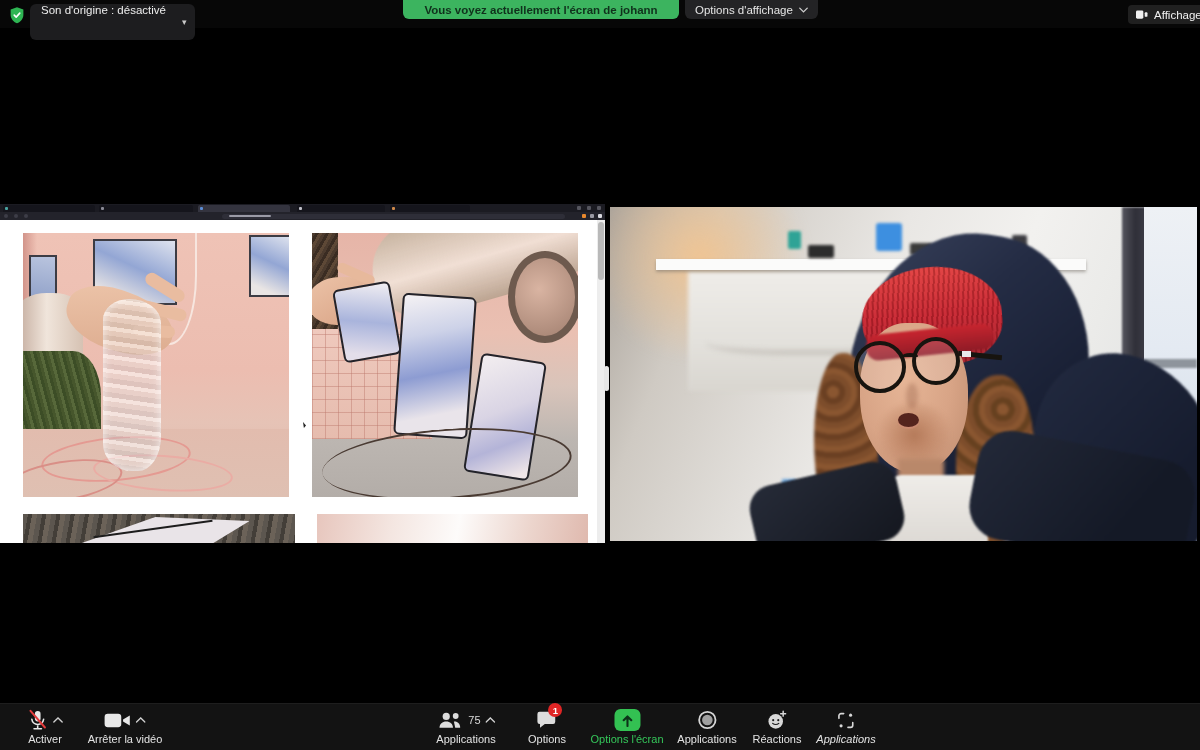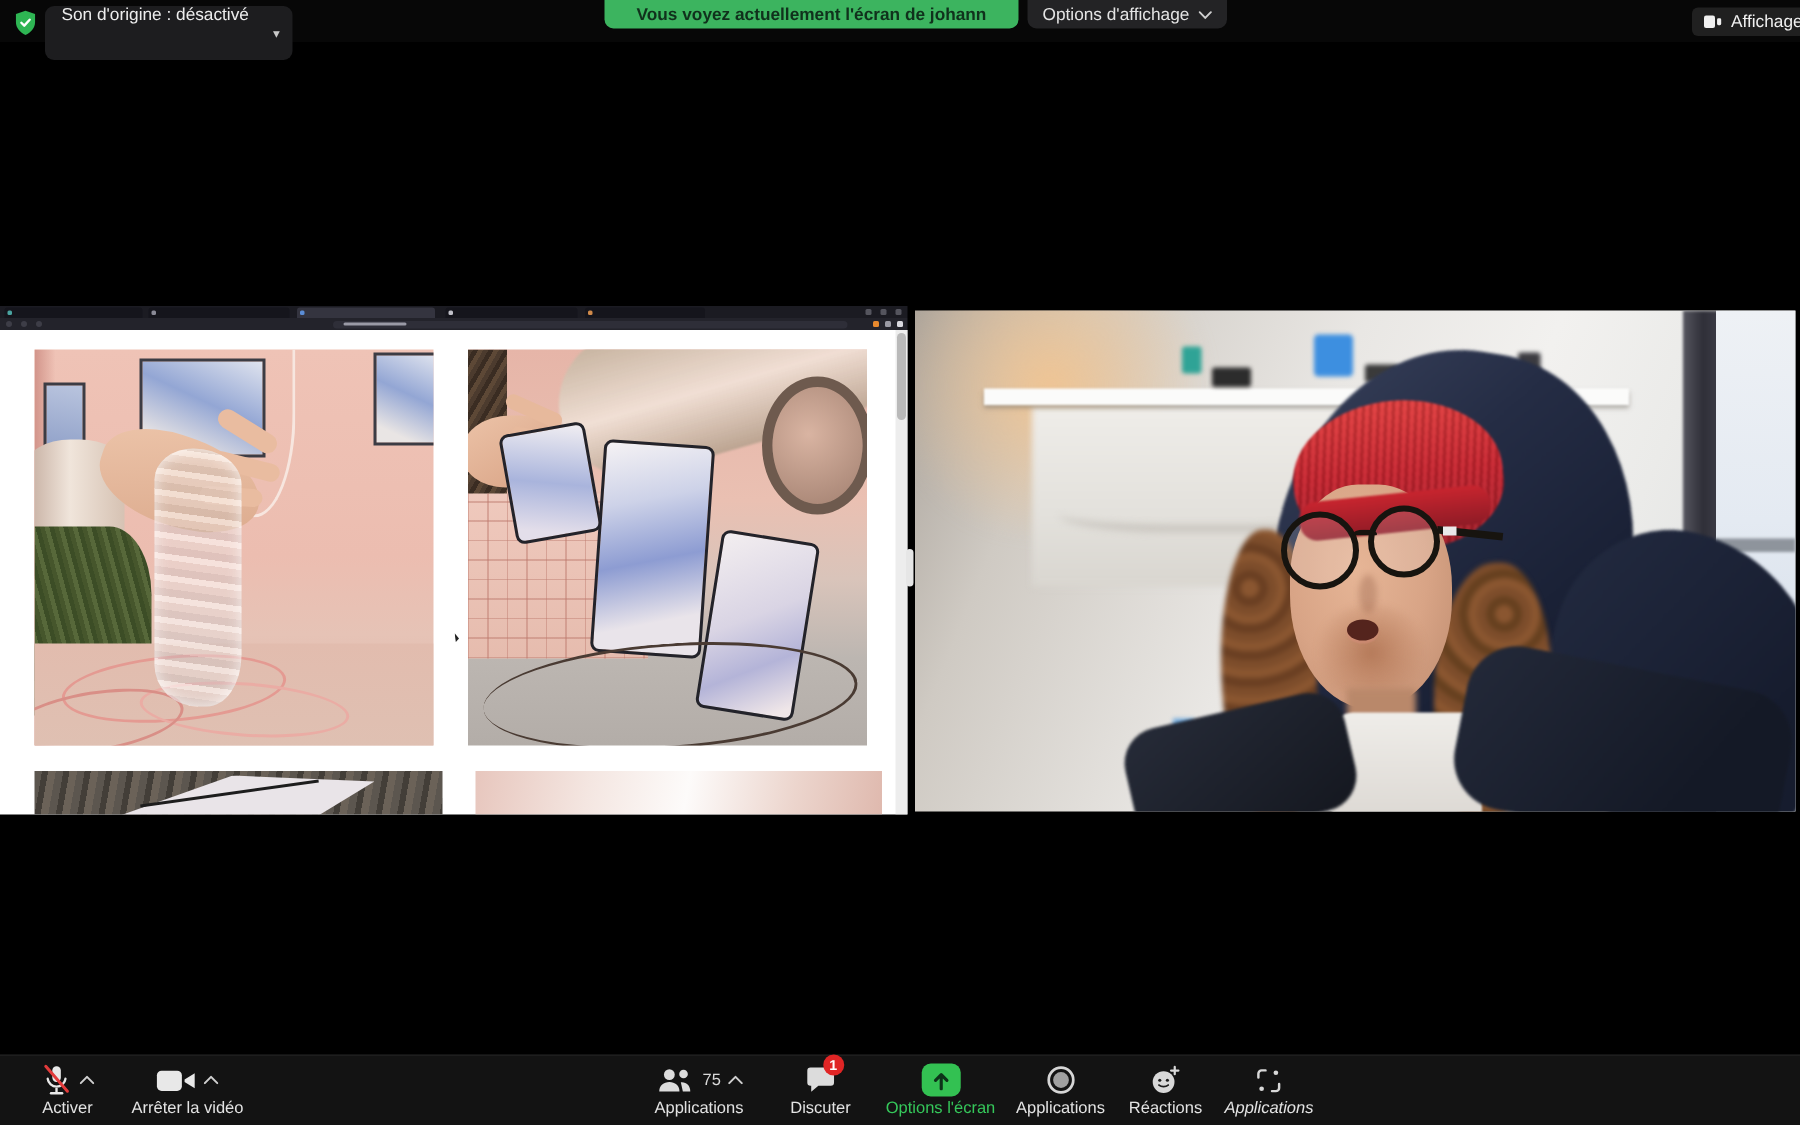--- a/index.html
+++ b/index.html
@@ -417,21 +417,21 @@
     <span class="tb-label">Applications</span>
   </div>
 
   <div class="tb-item" style="left:547px;">
     <div class="tb-icon-row" style="position:relative;">
       <svg width="21" height="20" viewBox="0 0 24 23">
         <path d="M4.5 2h15a2.5 2.5 0 0 1 2.5 2.5v9a2.5 2.5 0 0 1-2.5 2.5H10l-5.5 4.5V16h-.5A2.5 2.5 0 0 1 1.5 13.5v-9A2.5 2.5 0 0 1 4 2z" fill="#dcdcdc"></path>
       </svg>
       <span class="badge">1</span>
     </div>
-    <span class="tb-label">Discuter</span>
+    <span class="tb-label">Options</span>
   </div>
 
   <div class="tb-item" style="left:627px;">
     <div class="tb-icon-row">
       <div class="share-box">
         <svg width="12" height="13" viewBox="0 0 12 13">
           <path d="M6 12V3M2.2 6.2L6 2.4l3.8 3.8" stroke="#0d3319" stroke-width="2.1" fill="none" stroke-linecap="round" stroke-linejoin="round"></path>
         </svg>
       </div>
     </div>

